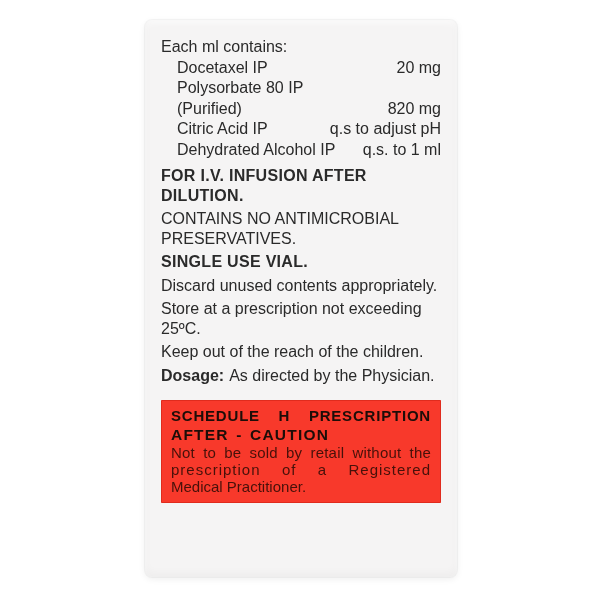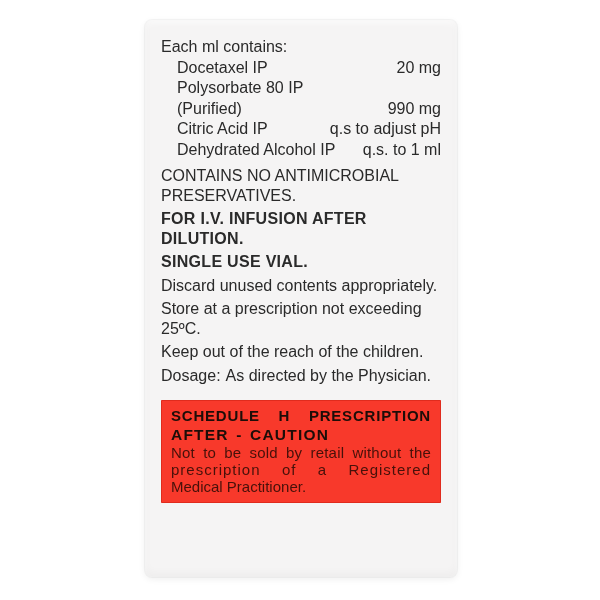--- a/index.html
+++ b/index.html
@@ -48,21 +48,21 @@
   .comp-name { text-align: left; }
   .comp-value { }
   .stmt {
     margin: 4px 0;
     line-height: 19.5px;
   }
   .stmt.bold {
     font-weight: bold;
     letter-spacing: 0.3px;
   }
-  .dosage-label { font-weight: normal; margin-top: 24px; }
+  .dosage-label { font-weight: bold; margin-top: 24px; }
   .dosage-text { margin-left: 5px; }
   .schedule-box {
     margin-top: 15px;
     background: var(--schedule-red, #f8392b);
     padding: 6px 10px 8px 10px;
     border-radius: 1px;
     box-shadow: inset 0 0 0 1px rgba(200,30,15,0.5);
   }
   .sched-heading-1 {
     font-weight: bold;
@@ -107,34 +107,34 @@
         <div class="comp-row">
           <span class="comp-name">Docetaxel IP</span>
           <span class="comp-value">20 mg</span>
         </div>
         <div class="comp-row">
           <span class="comp-name">Polysorbate 80 IP</span>
           <span class="comp-value"></span>
         </div>
         <div class="comp-row">
           <span class="comp-name">(Purified)</span>
-          <span class="comp-value">990 mg</span>
+          <span class="comp-value">820 mg</span>
         </div>
         <div class="comp-row">
           <span class="comp-name">Citric Acid IP</span>
           <span class="comp-value">q.s to adjust pH</span>
         </div>
         <div class="comp-row">
           <span class="comp-name">Dehydrated Alcohol IP</span>
           <span class="comp-value">q.s. to 1 ml</span>
         </div>
       </div>
 
+      <div class="stmt bold">FOR I.V. INFUSION AFTER DILUTION.</div>
       <div class="stmt">CONTAINS NO ANTIMICROBIAL PRESERVATIVES.</div>
-      <div class="stmt bold">FOR I.V. INFUSION AFTER DILUTION.</div>
       <div class="stmt bold">SINGLE USE VIAL.</div>
       <div class="stmt">Discard unused contents appropriately.</div>
       <div class="stmt">Store at a prescription not exceeding 25ºC.</div>
       <div class="stmt">Keep out of the reach of the children.</div>
 
       <div class="stmt">
         <span class="dosage-label">Dosage:</span><span class="dosage-text">As directed by the Physician.</span>
       </div>
 
       <div class="schedule-box">

